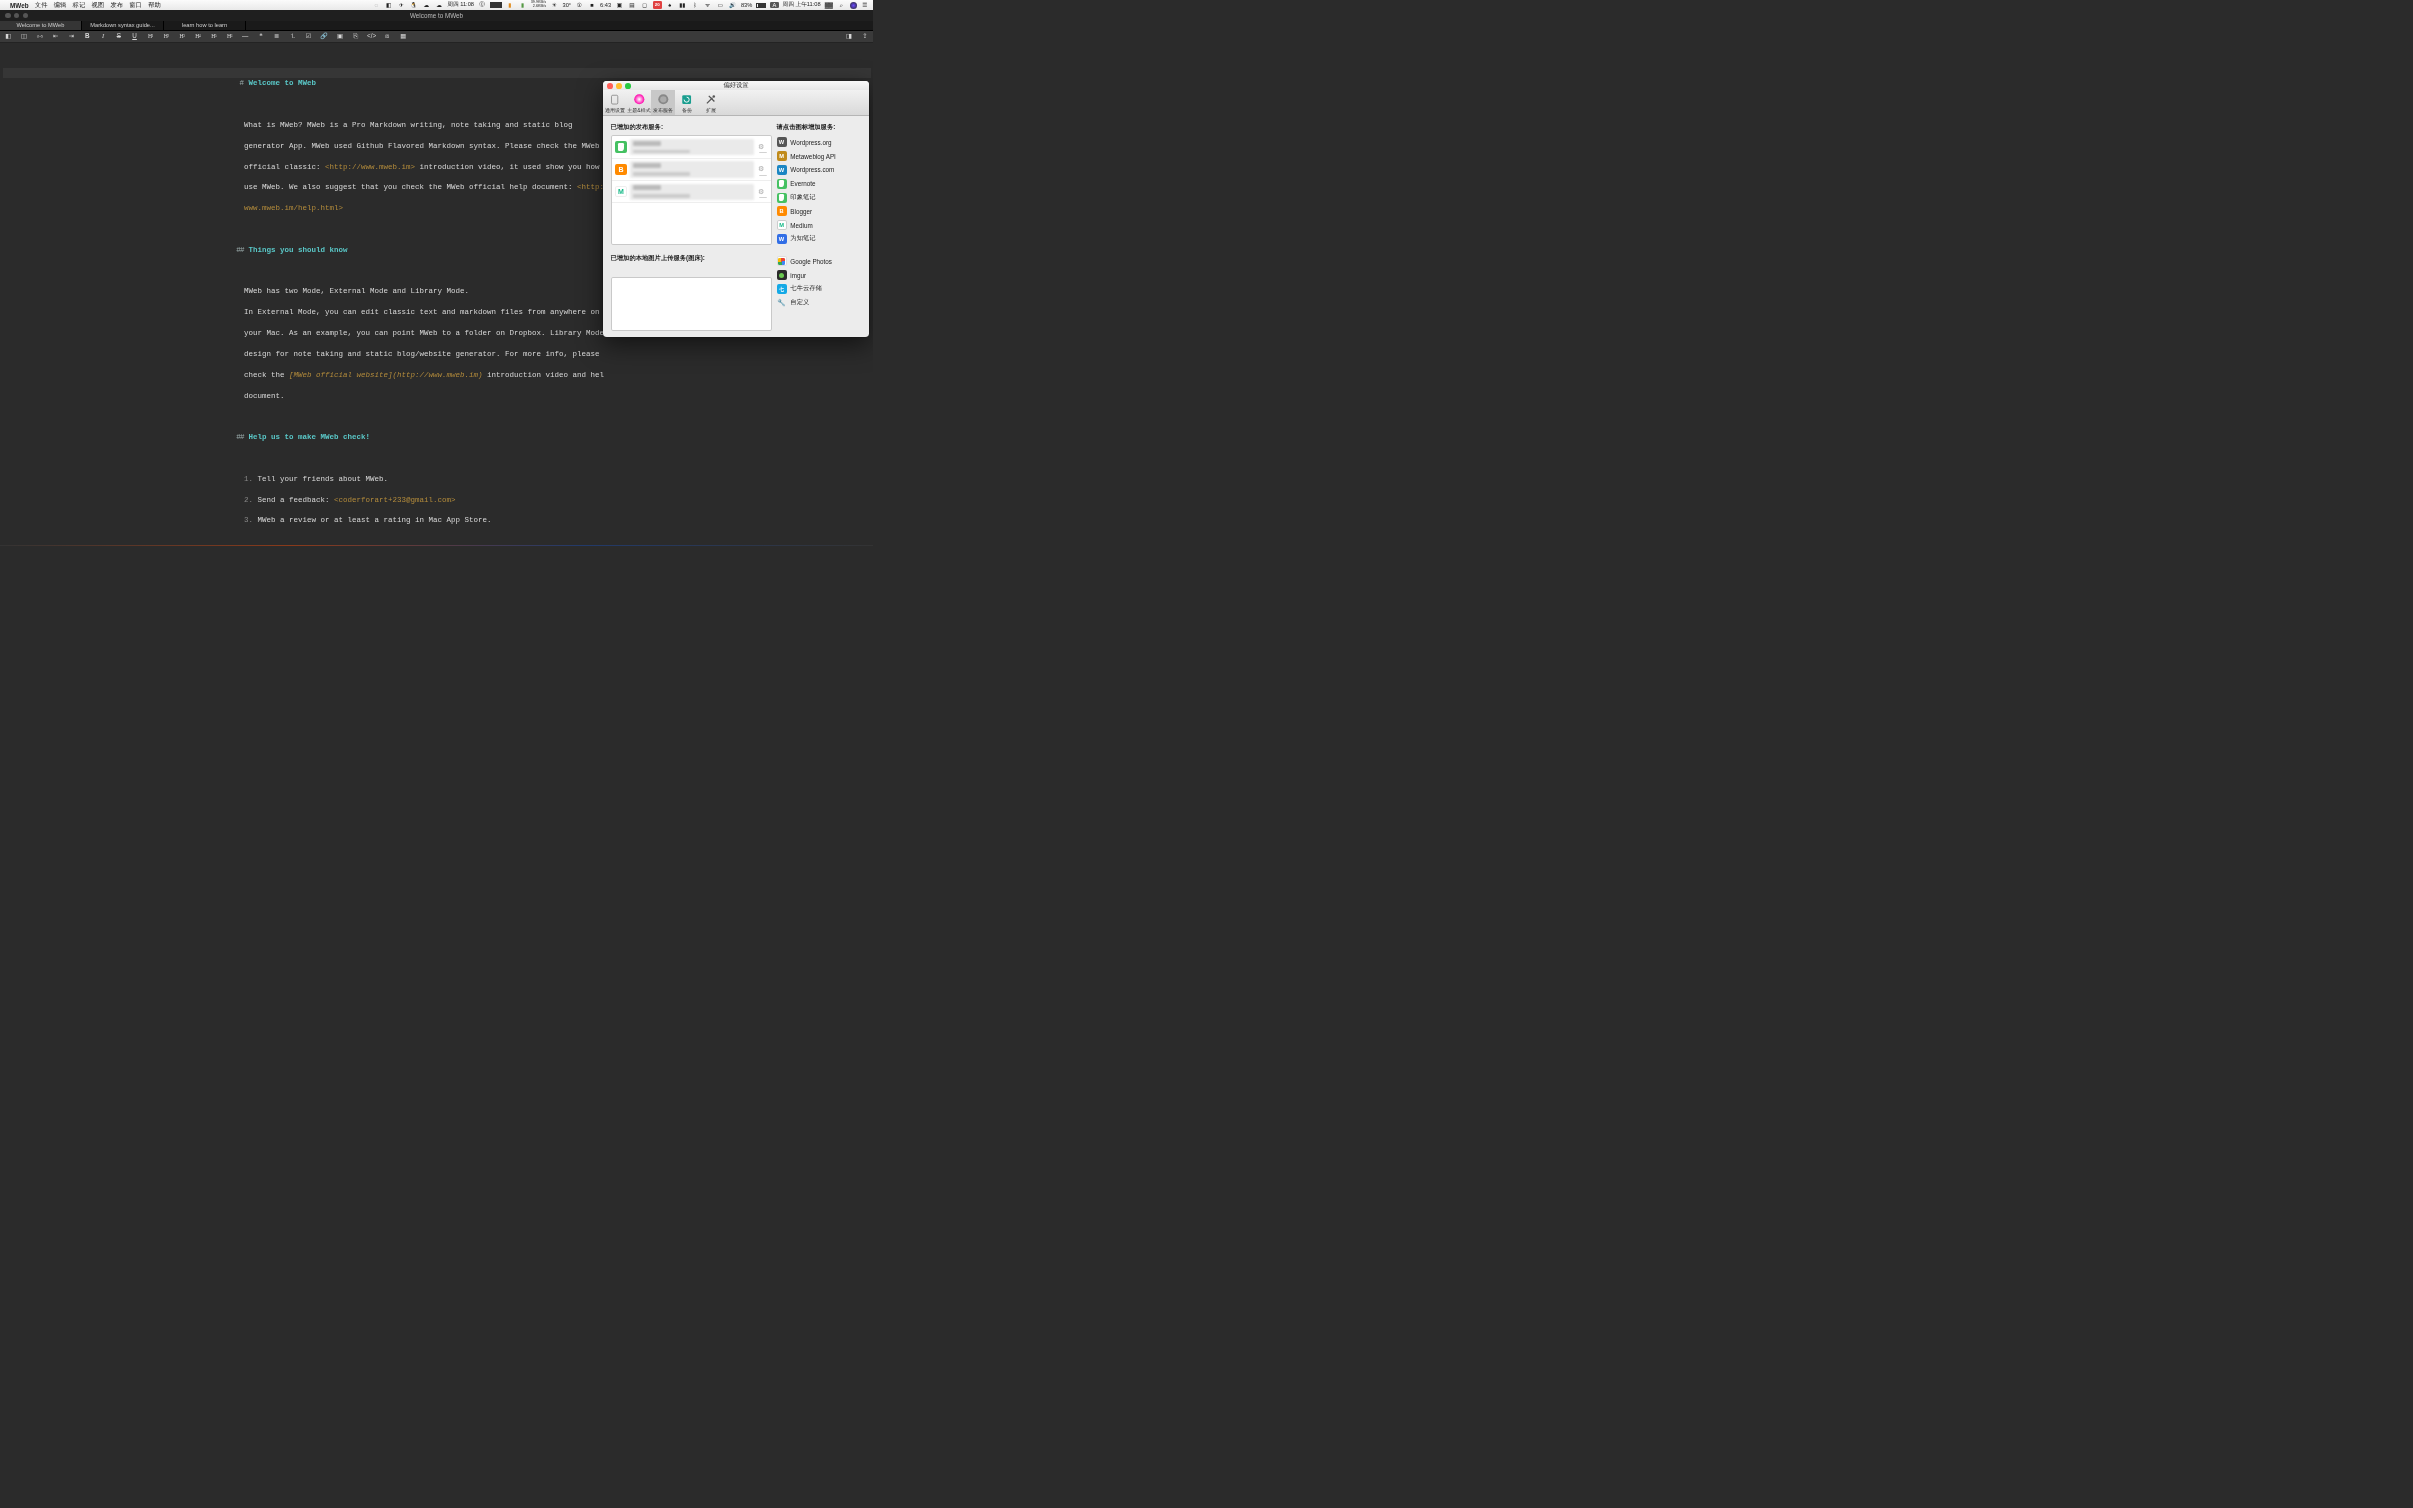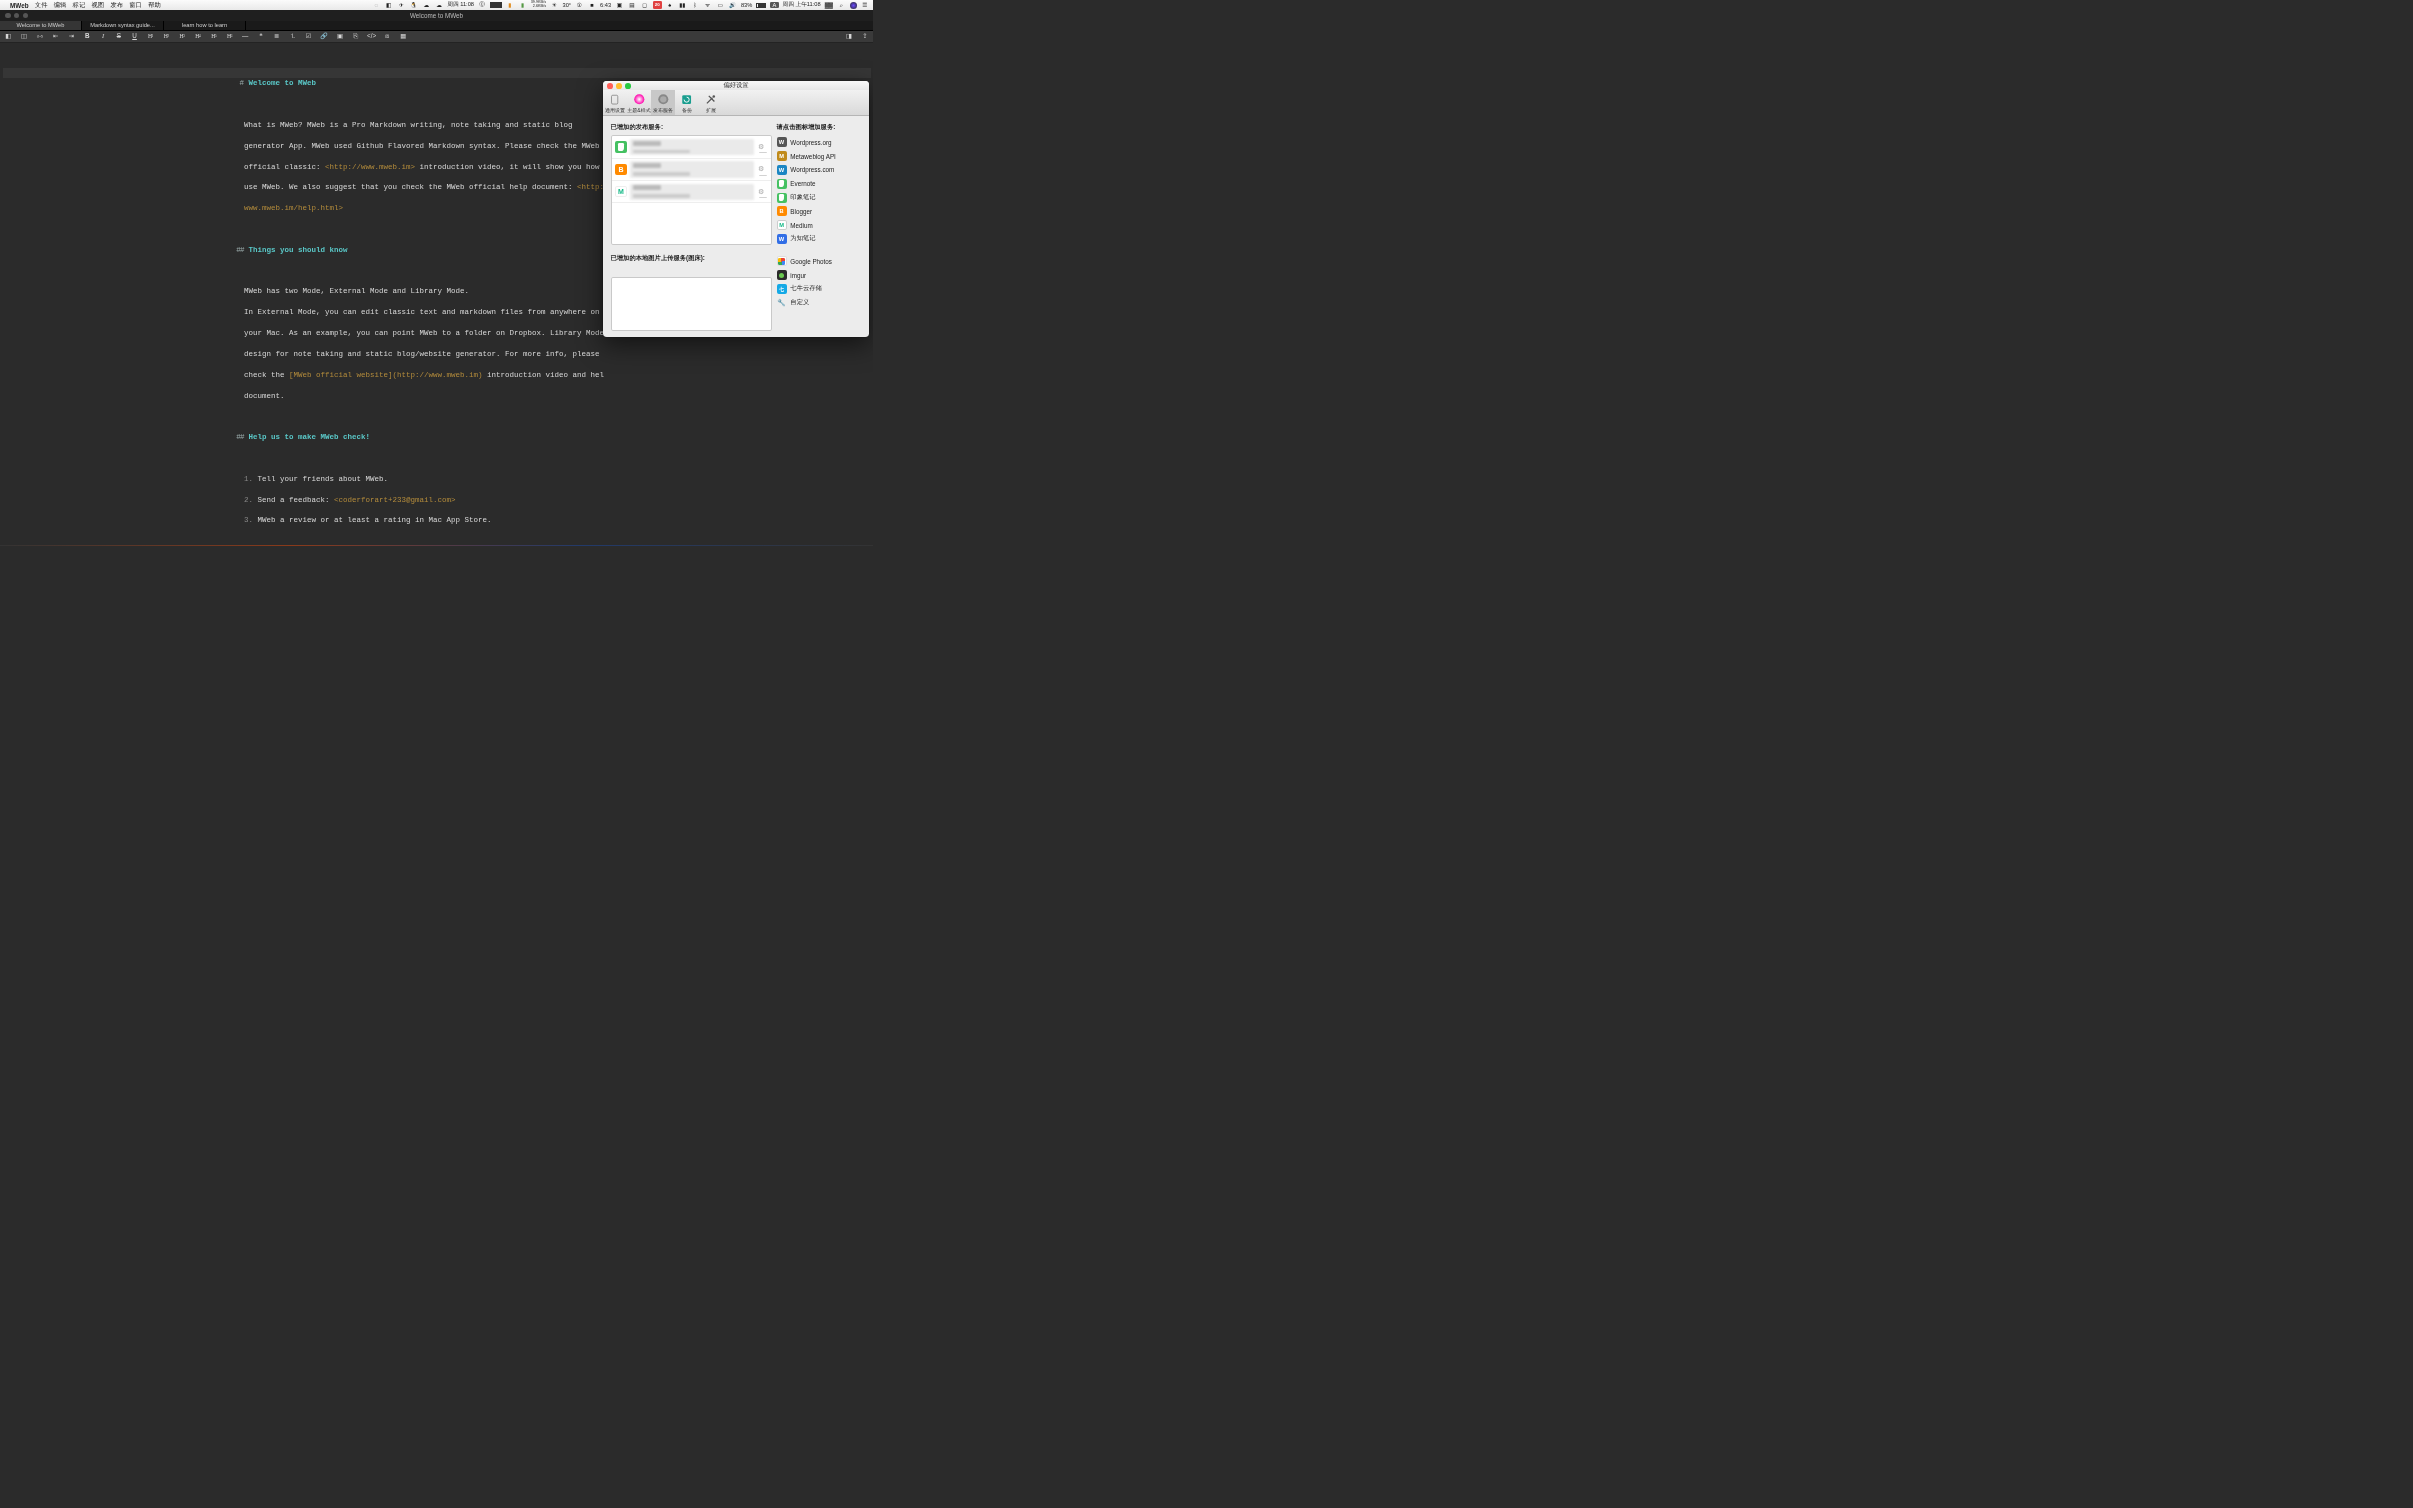--- a/index.html
+++ b/index.html
@@ -67,21 +67,21 @@
 
 
 .editor { position:absolute; top:43px; left:0; right:0; bottom:0; background:#2b2b2b; padding: 25px 0 0 0; }
 .editor .content { margin-left: 244px; font-family: "Courier New", monospace; font-size: 7.5px; line-height: 10.4px; color:#d8d8d8; white-space: pre-wrap; }
 .editor .content .line { min-height:10.4px; white-space: pre-wrap;}
 .editor .content .h1 { color:#5ac8c8; font-weight:bold; }
 .editor .content .h2 { color:#5ac8c8; font-weight:bold; }
 .editor .content .hash { color:#9aa; margin-left:-5px; display:inline-block; width:5px; text-align:right; }
 .editor .content .hash2 { color:#9aa; margin-left:-13.2px; display:inline-block; width:13.2px; text-align:right; letter-spacing:-0.6px;}
 .editor .content .link { color:#b38b3b; }
-.editor .content .mdlink { color:#b38b3b; }
+.editor .content .mdlink { color:#b38b3b;font-style:italic; }
 .editor .content .listnum { color:#888; }
 .editor .current-line-bg { position:absolute; left:2.5px; right:2.5px; top:25px; height:10.4px; background:#363636; }
 .textwrap { position:relative; }
 
 
 .prefs {
   position:absolute;
   top:81px;
   left:603px;
   width:266px;
@@ -266,21 +266,21 @@
 </div>
 
 <div class="editor">
   <div class="current-line-bg"></div>
   <div class="textwrap">
   <div class="content">
 <div class="line"><span class="hash">#</span> <span class="h1">Welcome to MWeb</span></div>
 <div class="line"></div>
 <div class="line">What is MWeb? MWeb is a Pro Markdown writing, note taking and static blog</div>
 <div class="line">generator App. MWeb used Github Flavored Markdown syntax. Please check the MWeb</div>
-<div class="line"><span>official classic: </span><span class="link">&lt;http://www.mweb.im&gt;</span><span> introduction video, it will show you how</span></div>
+<div class="line"><span>official classic: </span><span class="link">&lt;http://www.mweb.im&gt;</span><span> introduction video, it used show you how</span></div>
 <div class="line"><span>use MWeb. We also suggest that you check the MWeb official help document: </span><span class="link">&lt;http:</span></div>
 <div class="line"><span class="link">www.mweb.im/help.html&gt;</span></div>
 <div class="line"></div>
 <div class="line"><span class="hash2">##</span> <span class="h2">Things you should know</span></div>
 <div class="line"></div>
 <div class="line">MWeb has two Mode, External Mode and Library Mode.</div>
 <div class="line">In External Mode, you can edit classic text and markdown files from anywhere on</div>
 <div class="line">your Mac. As an example, you can point MWeb to a folder on Dropbox. Library Mode</div>
 <div class="line">design for note taking and static blog/website generator. For more info, please</div>
 <div class="line"><span>check the </span><span class="mdlink">[MWeb official website](http://www.mweb.im)</span><span> introduction video and hel</span></div>

